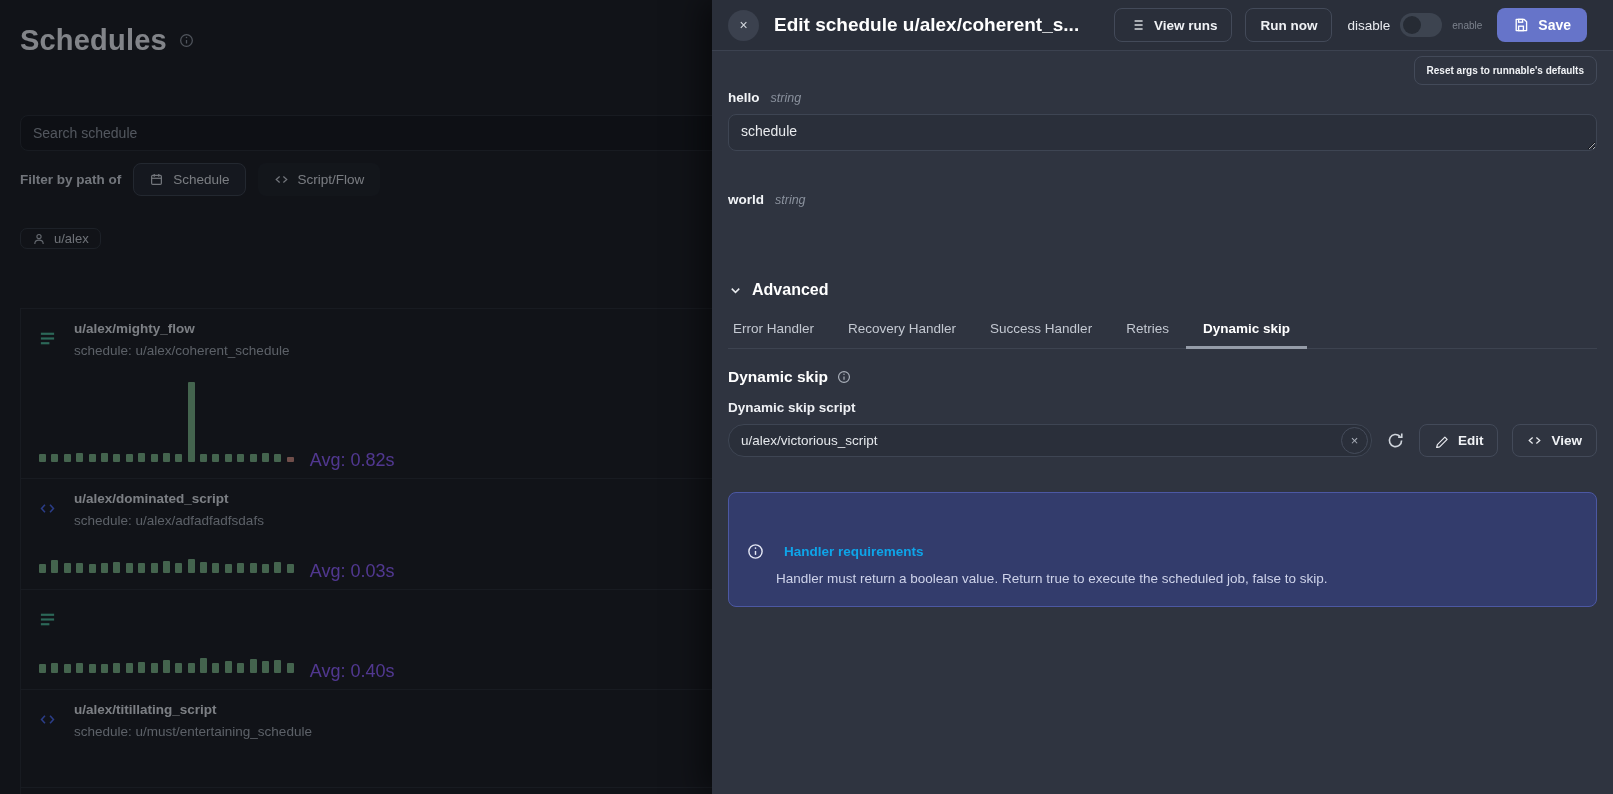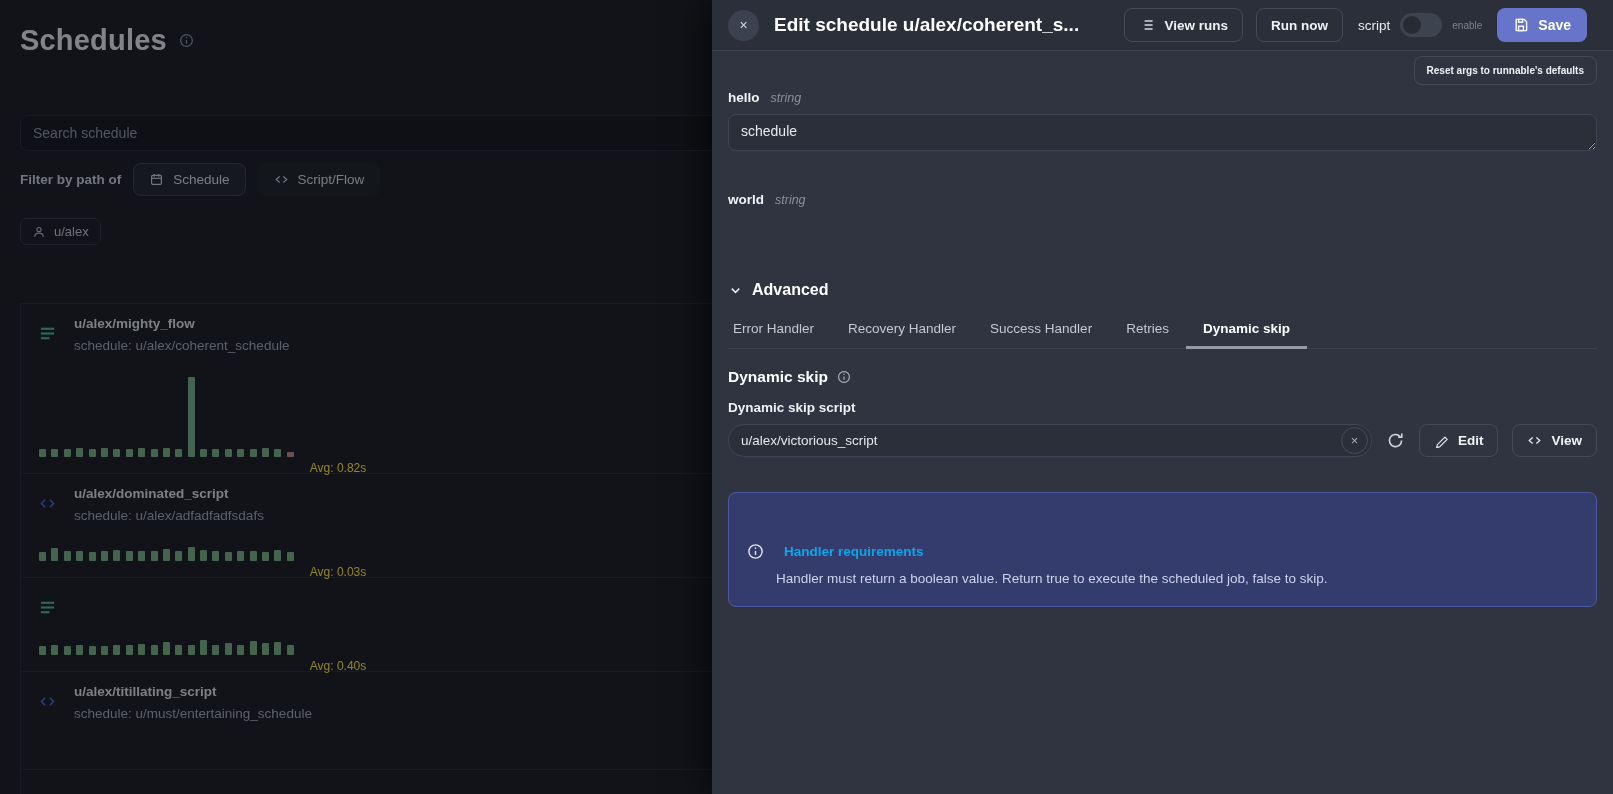--- a/index.html
+++ b/index.html
@@ -25,35 +25,35 @@
   .search-input::placeholder { color:#8d939d; }
   .filter-row { margin-top:12px; display:flex; align-items:center; gap:12px; }
   .filter-label { font-size:13.5px; font-weight:700; color:#c6cad1; }
   .btn-filter {
     height:33px; padding:0 15px; border-radius:8px; display:flex; align-items:center; gap:9px;
     font-size:13.5px; color:#d3d6db; background:#1d2027; border:1px solid transparent; cursor:pointer;
     font-family:"Liberation Sans", sans-serif;
   }
   .btn-filter.active { background:#21252d; border-color:#3a404b; }
   .owner-chip {
-    margin-top:22px; display:inline-flex; align-items:center; gap:8px; height:27px;
+    margin-top:32px; display:inline-flex; align-items:center; gap:8px; height:21px;
     border:1px solid #2f343d; border-radius:7px; padding:0 11px; font-size:13px; color:#bfc3ca;
     background:transparent; cursor:pointer;
   }
   .schedule-list { margin-top:58px; width:1560px; border-top:1px solid #262a31; border-left:1px solid #262a31; }
   .item { border-bottom:1px solid #262a31; padding:12px 16px 16px 18px; }
   .item-head { display:flex; gap:17px; }
   .item-icon-slot { width:18px; padding-top:9px; flex:none; }
   .item-path { font-size:13.5px; font-weight:700; color:#d8dbe0; }
   .item-sub { margin-top:7px; font-size:13.5px; color:#9fa5ae; }
   .chart-row { display:flex; align-items:flex-end; margin-top:24px; padding-left:0; }
   .bars { display:flex; align-items:flex-end; column-gap:5.4px; }
   .bar { width:7px; background:#74ab81; border-radius:1px; }
   .bar.fail { background:#c3847a; }
-  .avg { font-size:12px; color:#fde047; margin-left:16px; position:relative; top:18px; }
+  .avg { font-size:18px; color:#8b5cf6; margin-left:16px; position:relative; top:9px; }
   .item.no-chart { padding-bottom:48px; }
   .item.stub { padding-bottom:40px; border-bottom:none; }
 
   
   .overlay { position:absolute; inset:0; background:rgba(7,9,13,0.44); z-index:5; }
 
   
   .drawer {
     position:absolute; top:0; right:0; width:901px; height:794px; z-index:10;
     background:#2f3440; box-shadow:-10px 0 30px rgba(0,0,0,.5);
@@ -366,21 +366,21 @@
             <line x1="3" y1="15" x2="3.01" y2="15"></line>
         </svg>
       </span>
       <span>View runs</span>
     </button>
     <div class="header-gap"></div>
     <button class="btn-ghost">
       <span>Run now</span>
     </button>
     <div class="toggle-group">
-      <span class="toggle-label-on">script</span>
+      <span class="toggle-label-on">disable</span>
       <div class="switch">
           <div class="knob"></div>
         </div>
       <span class="toggle-label-off">enable</span>
     </div>
     <button class="btn-save">
       <span>
         <svg width="16" height="16" viewBox="0 0 20 20" fill="none" stroke="#ffffff" stroke-width="1.7">
           <path d="M4 3h10l3 3v11H4z" stroke-linejoin="round"></path>
           <rect x="7" y="11.5" width="6" height="5.5"></rect>

